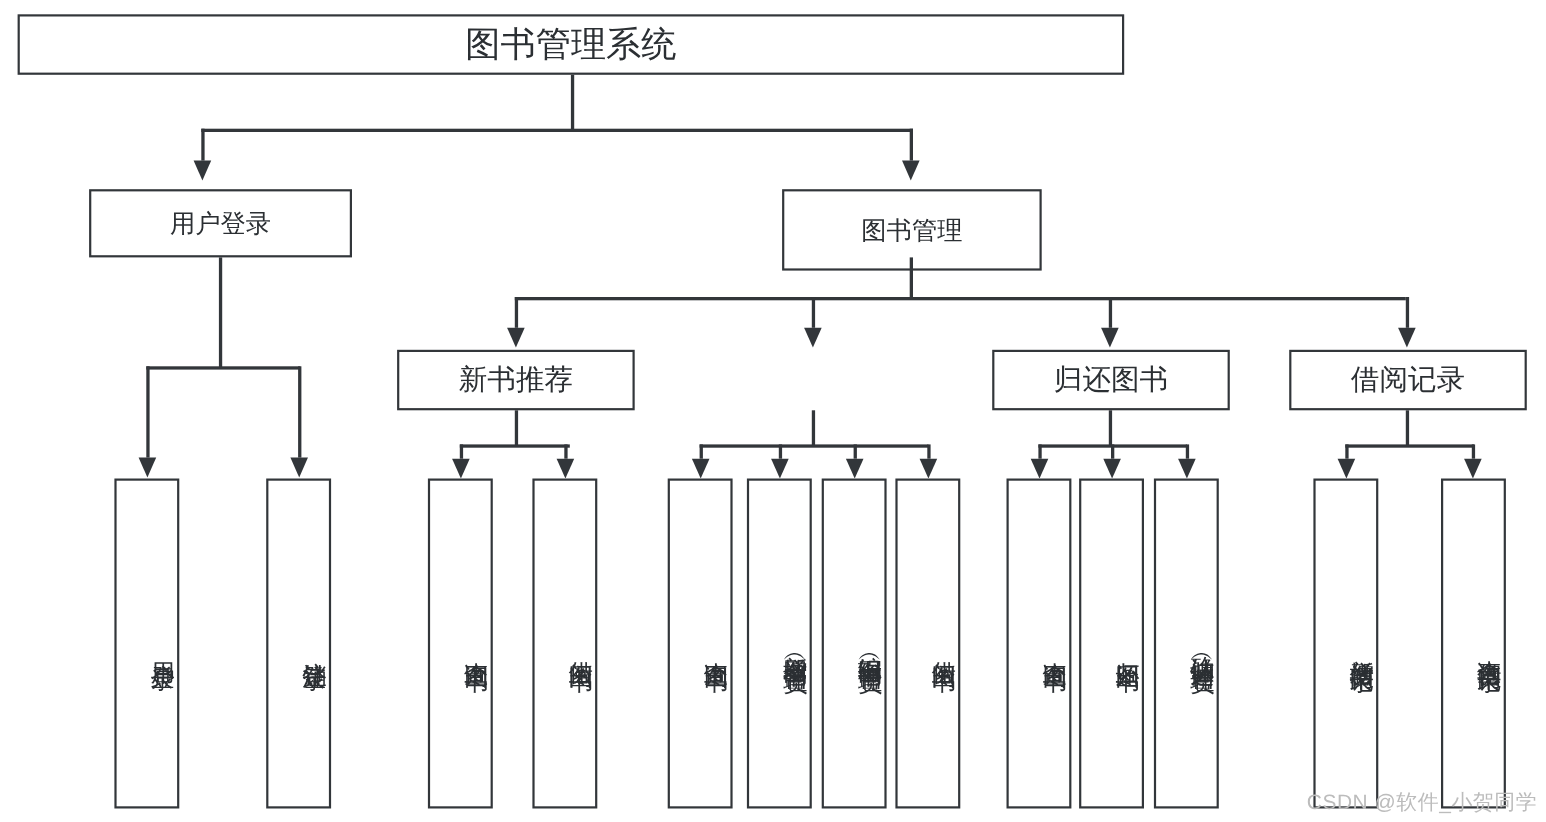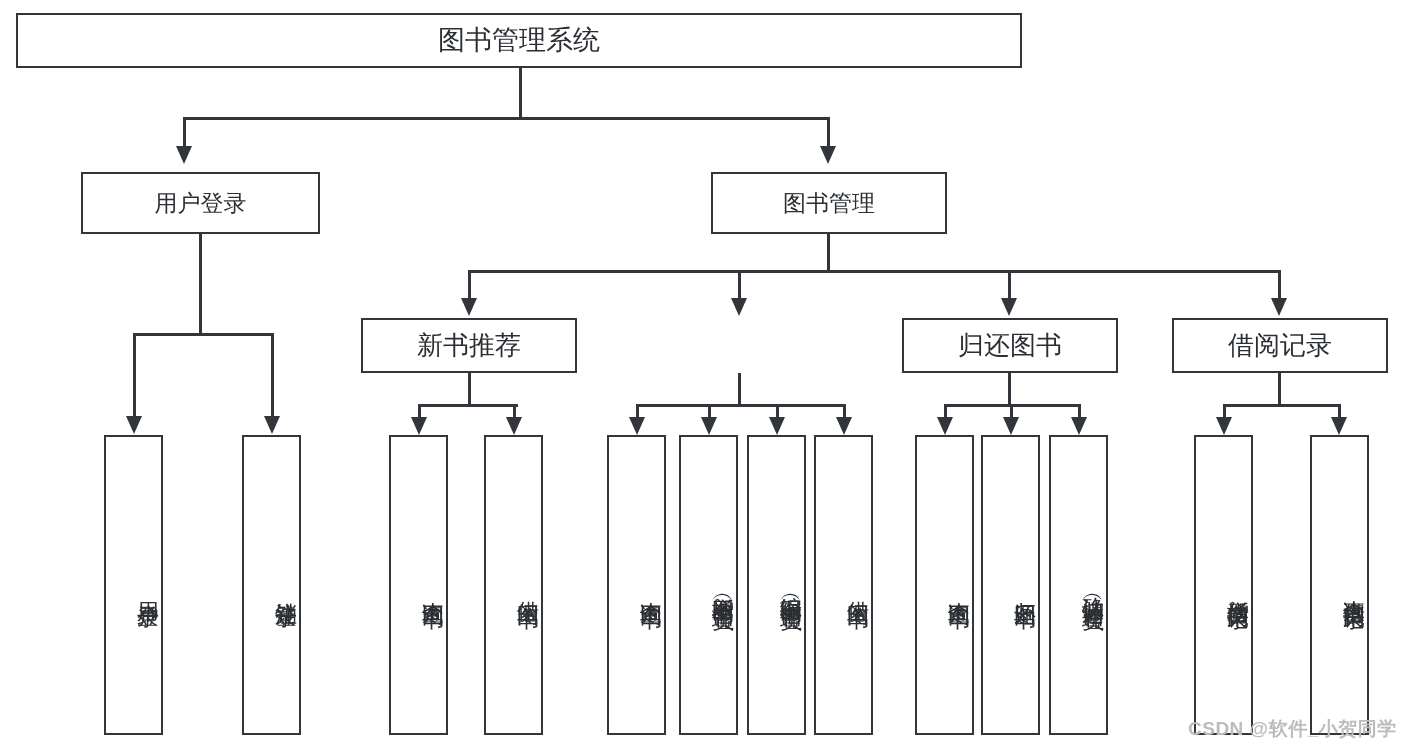--- a/index.html
+++ b/index.html
@@ -20,21 +20,21 @@
     box-sizing:border-box;
     border:2.5px solid #32363a;
     background:#ffffff;
     display:flex;
     align-items:center;
     justify-content:center;
     color:#2b2f33;
     line-height:1.15;
     text-align:center;
   }
-  .box.root{ font-size:27px; }
+  .box.root{ font-size:32px; }
   .box.lvl2{ font-size:23px; }
   .box.lvl3{ font-size:26px; }
   .box.leaf{
     font-size:22px;
     writing-mode:vertical-rl;
     text-orientation:upright;
     align-items:flex-start;
     justify-content:center;
     padding-top:6px;
     letter-spacing:2px;
@@ -87,21 +87,21 @@
 
   <div class="vline" style="left:183px; top:117px; height:29px;"></div>
   <div class="arrow" style="left:176px; top:146px;"></div>
   <div class="vline" style="left:827px; top:117px; height:29px;"></div>
   <div class="arrow" style="left:820px; top:146px;"></div>
 
   <div class="box lvl2" style="left:81px; top:172px; width:239px; height:62px;">
     <span>用户登录</span>
   </div>
 
-  <div class="box lvl2" style="left:711px; top:172px; width:236px; height:62px;">
+  <div class="box lvl2" style="left:711px; top:172px; width:236px; height:74px;">
     <span>图书管理</span>
   </div>
 
   <div class="vline" style="left:199px; top:234px; height:101px;"></div>
   <div class="hline" style="left:133px; top:333px; width:140px;"></div>
   <div class="vline" style="left:133px; top:333px; height:83px;"></div>
   <div class="arrow" style="left:126px; top:416px;"></div>
   <div class="vline" style="left:271px; top:333px; height:83px;"></div>
   <div class="arrow" style="left:264px; top:416px;"></div>
 
@@ -201,15 +201,15 @@
   <div class="vline" style="left:1338px; top:404px; height:13px;"></div>
   <div class="arrow" style="left:1331px; top:417px;"></div>
 
   <div class="box leaf" style="left:1194px; top:435px; width:59px; height:300px;">
     <span class="vtxt">新增借阅记录</span>
   </div>
   <div class="box leaf" style="left:1310px; top:435px; width:59px; height:300px;">
     <span class="vtxt">查询借阅记录</span>
   </div>
 
-  <div class="watermark" style="left:1188px; top:716px;font-weight:bold;">CSDN @软件_小贺同学</div>
+  <div class="watermark" style="left:1188px; top:716px;">CSDN @软件_小贺同学</div>
 
 </div>
 
 </body></html>

